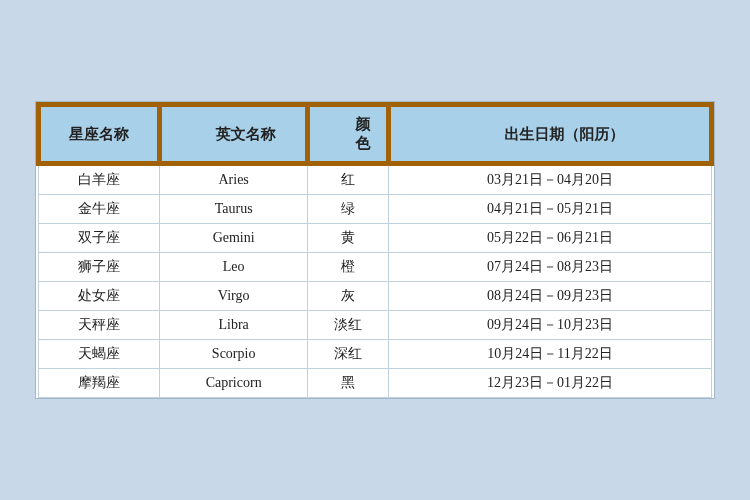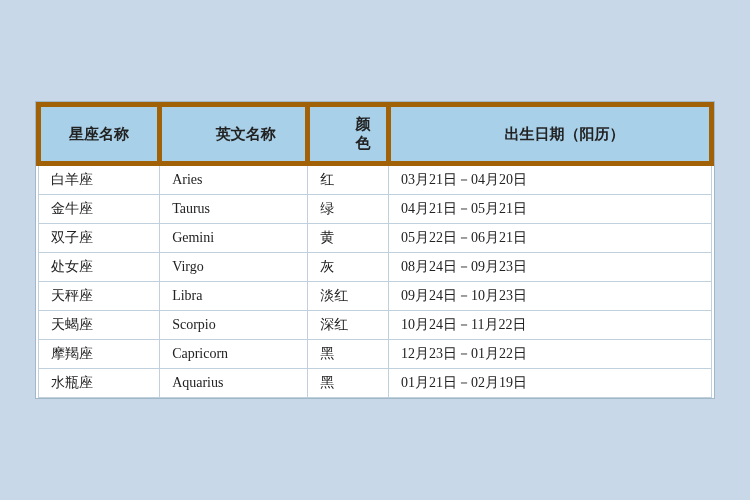--- a/index.html
+++ b/index.html
@@ -43,21 +43,21 @@
       color: #222;
     }
 
     tbody tr {
       background-color: #ffffff;
     }
 
     tbody td {
       border: 1px solid #c0d0dc;
       padding: 5px 12px;
-      text-align: left;
+      text-align: center;
       font-size: 14px;
       color: #222;
     }
 
     .col-zh { width: 18%; }
     .col-en { width: 22%; padding-left: 36px; }
     .col-color { width: 12%; padding-left: 42px; }
     .col-date { width: 48%; padding-left: 41px; }
   </style>
 </head>
@@ -86,20 +86,26 @@
           <td>绿</td>
           <td>04月21日－05月21日</td>
         </tr>
         <tr>
           <td>双子座</td>
           <td>Gemini</td>
           <td>黄</td>
           <td>05月22日－06月21日</td>
         </tr>
         <tr>
+          <td>狮子座</td>
+          <td>Leo</td>
+          <td>橙</td>
+          <td>07月24日－08月23日</td>
+        </tr>
+        <tr>
           <td>处女座</td>
           <td>Virgo</td>
           <td>灰</td>
           <td>08月24日－09月23日</td>
         </tr>
         <tr>
           <td>天秤座</td>
           <td>Libra</td>
           <td>淡红</td>
           <td>09月24日－10月23日</td>
@@ -109,21 +115,15 @@
           <td>Scorpio</td>
           <td>深红</td>
           <td>10月24日－11月22日</td>
         </tr>
         <tr>
           <td>摩羯座</td>
           <td>Capricorn</td>
           <td>黑</td>
           <td>12月23日－01月22日</td>
         </tr>
-        <tr>
-          <td>水瓶座</td>
-          <td>Aquarius</td>
-          <td>黑</td>
-          <td>01月21日－02月19日</td>
-        </tr>
       </tbody>
   </table>
 </div>
 
 </body></html>

